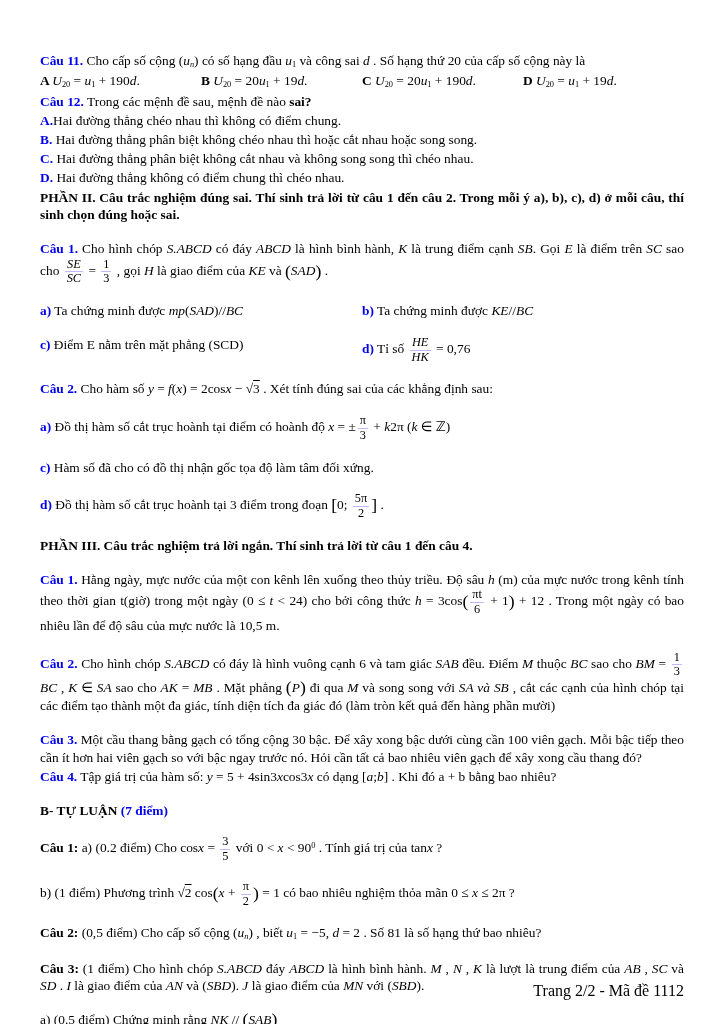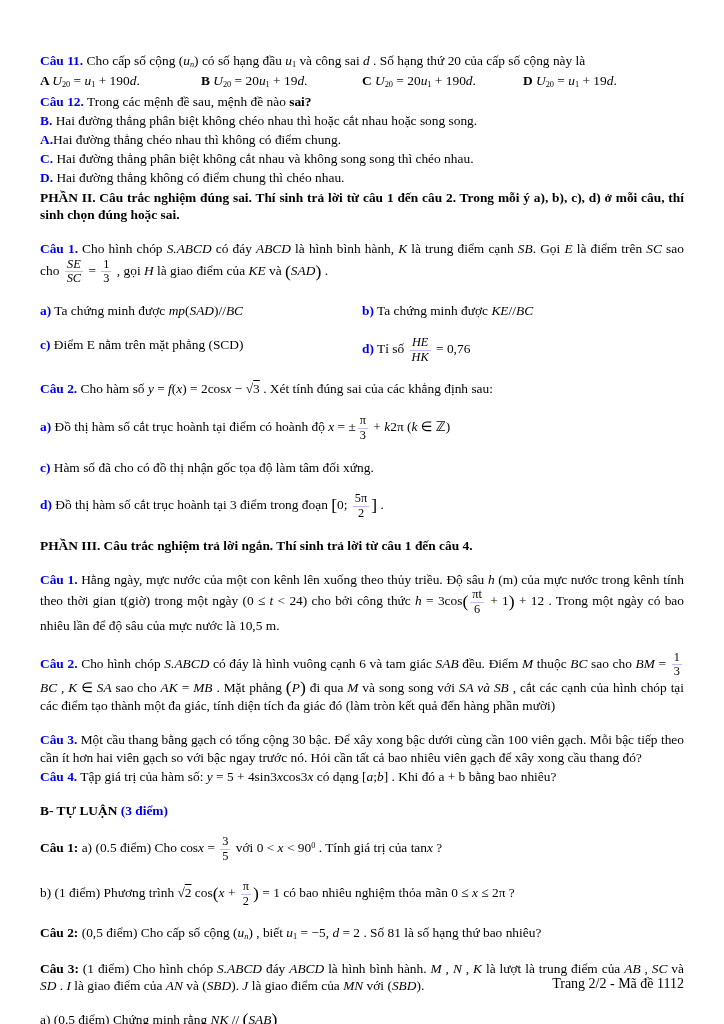--- a/index.html
+++ b/index.html
@@ -28,39 +28,39 @@
   .e { font-size: 0.62em; vertical-align: 0.5em; }
   .o { text-decoration: overline; }
   .g { font-size: 1.32em; line-height: 1; vertical-align: -0.08em; }
   .frac {
     display: inline-flex; flex-direction: column; text-align: center;
     vertical-align: middle; font-size: 0.92em; line-height: 1.12; padding: 0 2px;
   }
   .frac .num { border-bottom: 1px solid #c4b5fd; padding: 0 2px; display:block;text-align:center; }
   .frac .den { padding: 0 2px; display:block; }
   .footer {
-    position: absolute; right: 40px; bottom: 32px;
-    font-size: 14px;
+    position: absolute; right: 40px; bottom: 24px;
+    font-size: 16px;
   }
 </style>
 </head>
 <body>
 
 <div class="page">
   <div>
       <div class="line "><span class="b u">Câu 11.</span><span class=""> Cho cấp số cộng </span><span class="">(</span><span class="i">u</span><span class="i p">n</span><span class="">)</span><span class=""> có số hạng đầu </span><span class="i">u</span><span class="p">1</span><span class=""> và công sai </span><span class="i">d</span><span class=""> . Số hạng thứ 20 của cấp số cộng này là</span></div>
       <div class="line  cols">
         <div><span class="b">A </span><span class="i">U</span><span class="p">20</span><span class=""> = </span><span class="i">u</span><span class="p">1</span><span class=""> + 190</span><span class="i">d</span><span class="">.</span></div>
         <div><span class="b">B </span><span class="i">U</span><span class="p">20</span><span class=""> = 20</span><span class="i">u</span><span class="p">1</span><span class=""> + 19</span><span class="i">d</span><span class="">.</span></div>
         <div><span class="b">C </span><span class="i">U</span><span class="p">20</span><span class=""> = 20</span><span class="i">u</span><span class="p">1</span><span class=""> + 190</span><span class="i">d</span><span class="">.</span></div>
         <div><span class="b">D </span><span class="i">U</span><span class="p">20</span><span class=""> = </span><span class="i">u</span><span class="p">1</span><span class=""> + 19</span><span class="i">d</span><span class="">.</span></div>
       </div>
       <div class="line "><span class="b u">Câu 12.</span><span class=""> Trong các mệnh đề sau, mệnh đề nào </span><span class="b">sai</span><span class="b">?</span></div>
+      <div class="line "><span class="b u">A.</span><span class="">Hai đường thẳng chéo nhau thì không có điểm chung.</span></div>
       <div class="line "><span class="b u">B.</span><span class=""> Hai đường thẳng phân biệt không chéo nhau thì hoặc cắt nhau hoặc song song.</span></div>
-      <div class="line "><span class="b u">A.</span><span class="">Hai đường thẳng chéo nhau thì không có điểm chung.</span></div>
       <div class="line "><span class="b u">C.</span><span class=""> Hai đường thẳng phân biệt không cắt nhau và không song song thì chéo nhau.</span></div>
       <div class="line "><span class="b u">D.</span><span class=""> Hai đường thẳng không có điểm chung thì chéo nhau.</span></div>
       <div class="line "><span class="b">PHẦN II. Câu trắc nghiệm đúng sai. Thí sinh trả lời từ câu 1 đến câu 2. Trong mỗi ý a), b), c), d) ở mỗi câu, thí sinh chọn đúng hoặc sai.</span></div>
       <div class="line f"><span class="b u">Câu 1.</span><span class=""> Cho hình chóp </span><span class="i">S.ABCD</span><span class=""> có đáy </span><span class="i">ABCD</span><span class=""> là hình bình hành, </span><span class="i">K</span><span class=""> là trung điểm cạnh </span><span class="i">SB</span><span class="">. Gọi </span><span class="i">E</span><span class=""> là điểm trên </span><span class="i">SC</span><span class=""> sao cho </span><span class="frac i">
           <span class="num">SE</span>
           <span class="den">SC</span>
         </span><span class=""> = </span><span class="frac ">
           <span class="num">1</span>
           <span class="den">3</span>
         </span><span class=""> , gọi </span><span class="i">H</span><span class=""> là giao điểm của </span><span class="i">KE</span><span class=""> và </span><span class="g">(</span><span class="i">SAD</span><span class="g">)</span><span class=""> .</span></div>
@@ -89,22 +89,22 @@
       <div class="line f"><span class="b u">Câu 1.</span><span class=""> Hằng ngày, mực nước của một con kênh lên xuống theo thủy triều. Độ sâu  </span><span class="i">h</span><span class="">  (m) của mực nước trong kênh tính theo thời gian t(giờ) trong một ngày </span><span class="">(0 ≤ </span><span class="i">t</span><span class=""> &lt; 24)</span><span class=""> cho bởi công thức </span><span class="i">h</span><span class=""> = 3cos</span><span class="g">(</span><span class="frac ">
           <span class="num">πt</span>
           <span class="den">6</span>
         </span><span class=""> + 1</span><span class="g">)</span><span class=""> + 12 . Trong một ngày có bao nhiêu lần để độ sâu của mực nước là 10,5 m.</span></div>
       <div class="line f"><span class="b u">Câu 2.</span><span class=""> Cho hình chóp </span><span class="i">S.ABCD</span><span class=""> có đáy là hình vuông cạnh 6 và tam giác </span><span class="i">SAB</span><span class=""> đều. Điểm </span><span class="i">M</span><span class=""> thuộc </span><span class="i">BC</span><span class=""> sao cho </span><span class="i">BM</span><span class=""> = </span><span class="frac ">
           <span class="num">1</span>
           <span class="den">3</span>
         </span><span class="i">BC</span><span class=""> , </span><span class="i">K</span><span class=""> ∈ </span><span class="i">SA</span><span class=""> sao cho </span><span class="i">AK</span><span class=""> = </span><span class="i">MB</span><span class=""> . Mặt phẳng </span><span class="g">(</span><span class="i">P</span><span class="g">)</span><span class=""> đi qua </span><span class="i">M</span><span class=""> và song song với </span><span class="i">SA và SB</span><span class=""> , cắt các cạnh của hình chóp tại các điểm tạo thành một đa giác, tính diện tích đa giác đó (làm tròn kết quả đến hàng phần mười)</span></div>
       <div class="line "><span class="b u">Câu 3.</span><span class=""> Một cầu thang bằng gạch có tổng cộng 30 bậc. Để xây xong bậc dưới cùng cần 100 viên gạch. Mỗi bậc tiếp theo cần ít hơn hai viên gạch so với bậc ngay trước nó. Hỏi cần tất cả bao nhiêu viên gạch để xây xong cầu thang đó?</span></div>
       <div class="line "><span class="b u">Câu 4.</span><span class=""> Tập giá trị của hàm số: </span><span class="i">y</span><span class=""> = 5 + 4sin3</span><span class="i">x</span><span class="">cos3</span><span class="i">x</span><span class=""> có dạng </span><span class="">[</span><span class="i">a</span><span class="">;</span><span class="i">b</span><span class="">]</span><span class=""> . Khi đó a + b bằng bao nhiêu?</span></div>
-      <div class="line f"><span class="b">B- TỰ LUẬN </span><span class="b u">(3 điểm)</span></div>
-      <div class="line f"><span class="b">Câu 1:</span><span class=""> a) (0.5 điểm)  Cho  cos</span><span class="i">x</span><span class=""> = </span><span class="frac ">
+      <div class="line f"><span class="b">B- TỰ LUẬN </span><span class="b u">(7 điểm)</span></div>
+      <div class="line f"><span class="b">Câu 1:</span><span class=""> a) (0.2 điểm)  Cho  cos</span><span class="i">x</span><span class=""> = </span><span class="frac ">
           <span class="num">3</span>
           <span class="den">5</span>
         </span><span class=""> với  0 &lt; </span><span class="i">x</span><span class=""> &lt; 90</span><span class="e">0</span><span class=""> . Tính giá trị của  tan</span><span class="i">x</span><span class=""> ?</span></div>
       <div class="line f"><span class="">b) (1 điểm)  Phương trình </span><span class="">√</span><span class="o">2</span><span class=""> cos</span><span class="g">(</span><span class="i">x</span><span class=""> + </span><span class="frac ">
           <span class="num">π</span>
           <span class="den">2</span>
         </span><span class="g">)</span><span class=""> = 1 có bao nhiêu nghiệm thỏa mãn  0 ≤ </span><span class="i">x</span><span class=""> ≤ 2π ?</span></div>
       <div class="line f"><span class="b">Câu 2:</span><span class=""> (0,5 điểm) Cho cấp số cộng </span><span class="">(</span><span class="i">u</span><span class="i p">n</span><span class="">)</span><span class=""> , biết </span><span class="i">u</span><span class="p">1</span><span class=""> = −5, </span><span class="i">d</span><span class=""> = 2</span><span class=""> . Số 81 là số hạng thứ bao nhiêu?</span></div>
       <div class="line f"><span class="b">Câu 3:</span><span class=""> (1 điểm) Cho hình chóp </span><span class="i">S.ABCD</span><span class=""> đáy </span><span class="i">ABCD</span><span class=""> là hình bình hành. </span><span class="i">M</span><span class=""> , </span><span class="i">N</span><span class=""> , </span><span class="i">K</span><span class=""> là lượt là trung điểm của </span><span class="i">AB</span><span class=""> , </span><span class="i">SC</span><span class=""> và </span><span class="i">SD</span><span class=""> . </span><span class="i">I</span><span class=""> là giao điểm của </span><span class="i">AN</span><span class=""> và </span><span class="">(</span><span class="i">SBD</span><span class="">). </span><span class="i">J</span><span class=""> là giao điểm của </span><span class="i">MN</span><span class=""> với </span><span class="">(</span><span class="i">SBD</span><span class="">).</span></div>
       <div class="line f"><span class="">a) (0.5 điểm)   Chứng minh rằng  </span><span class="i">NK</span><span class=""> // </span><span class="g">(</span><span class="i">SAB</span><span class="g">)</span></div>

